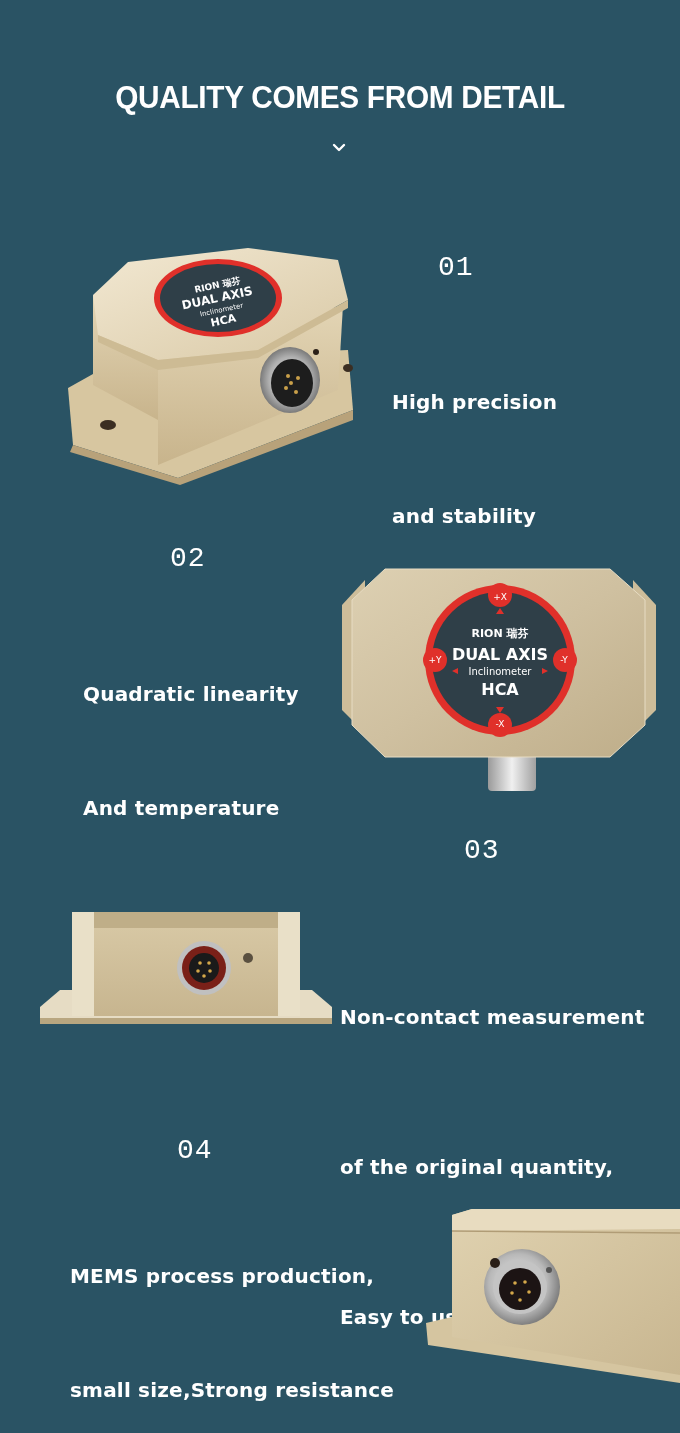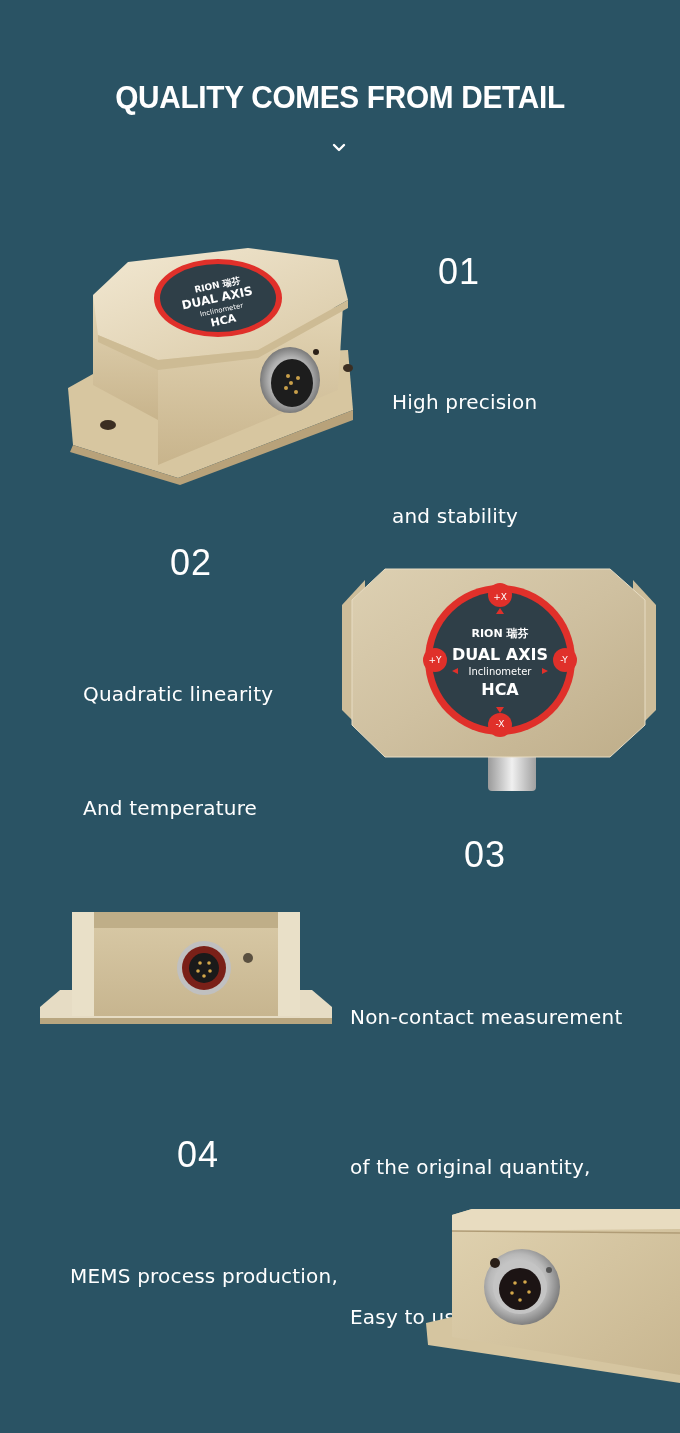--- a/index.html
+++ b/index.html
@@ -10,22 +10,22 @@
     color: #ffffff;
   }
   .abs { position: absolute; }
   .title {
     left: 0; width: 680px; top: 80px; text-align: center;
     font-family: "Liberation Sans", sans-serif; font-weight: bold;
     font-size: 31px; letter-spacing: -0.3px; color: #ffffff;
     transform: scaleX(0.96);
   }
   .chevron { left: 331px; top: 142px; width: 16px; height: 12px; }
-  .num { font-family: Liberation Sans, sans-serif; font-size: 36px; font-weight: 500; letter-spacing: 1px; line-height: 1; }
-  .desc { font-family: "DejaVu Sans", sans-serif; font-size: 20px; font-weight: 400; line-height: 38px; white-space: pre; letter-spacing: 0.2px; }
+  .num { font-family: Liberation Mono, monospace; font-size: 28px; font-weight: 500; letter-spacing: 1px; line-height: 1; }
+  .desc { font-family: "DejaVu Sans", sans-serif; font-size: 20px; font-weight: 700; line-height: 38px; white-space: pre; letter-spacing: 0.2px; }
   .desc3 { line-height: 50px; }
   .line { display: block; }
   .prod { position: absolute; }
 </style>
 </head>
 <body>
 
 <div class="abs title">QUALITY COMES FROM DETAIL</div>
 <svg class="abs chevron" viewBox="0 0 16 12">
   <polyline points="3,3 8,8 13,3" fill="none" stroke="#ffffff" stroke-width="2.4" stroke-linecap="round" stroke-linejoin="round"></polyline>
@@ -127,21 +127,21 @@
   <polygon points="160,148 156,142 164,142" fill="#e0302a"></polygon>
   <text x="160" y="72" font-family="DejaVu Sans, sans-serif" font-size="11" font-weight="bold" fill="#ffffff" text-anchor="middle">RION 瑞芬</text>
   <text x="160" y="95" font-family="DejaVu Sans, sans-serif" font-size="16" font-weight="bold" fill="#ffffff" text-anchor="middle">DUAL AXIS</text>
   <text x="160" y="110" font-family="DejaVu Sans, sans-serif" font-size="10" fill="#ffffff" text-anchor="middle">Inclinometer</text>
   <polygon points="112,106 118,103 118,109" fill="#e0302a"></polygon>
   <polygon points="208,106 202,103 202,109" fill="#e0302a"></polygon>
   <text x="160" y="130" font-family="DejaVu Sans, sans-serif" font-size="16" font-weight="bold" fill="#ffffff" text-anchor="middle">HCA</text>
 </svg>
 
 <div class="abs num" style="left:436px; top:837px;margin-left:28px;">03</div>
-<div class="abs desc desc3" style="left:350px; top:892px;">
+<div class="abs desc desc3" style="left:340px; top:892px;">
   <span class="line">Non-contact measurement</span>
   <span class="line">of the original quantity,</span>
   <span class="line">Easy to use</span>
 </div>
 
 <svg class="prod" style="left:40px; top:910px;" width="292" height="116" viewBox="0 0 292 116">
   <defs>
     <linearGradient id="g3" x1="0" y1="0" x2="0" y2="1">
       <stop offset="0" stop-color="#d9caa7"></stop>
         <stop offset="1" stop-color="#c7b58f"></stop>
@@ -163,20 +163,21 @@
     <circle cx="169" cy="53" r="1.8" fill="#d4a84a"></circle>
   <circle cx="158" cy="61" r="1.8" fill="#d4a84a"></circle>
     <circle cx="170" cy="61" r="1.8" fill="#d4a84a"></circle>
   <circle cx="164" cy="66" r="1.8" fill="#d4a84a"></circle>
   <circle cx="208" cy="48" r="5" fill="#5a5040"></circle>
 </svg>
 
 <div class="abs num" style="left:158px; top:1137px;margin-left:19px;">04</div>
 <div class="abs desc" style="left:70px; top:1181px;">
   <span class="line">MEMS process production,</span>
+  <span class="line">small size,Strong resistance</span>
   
   
   
 </div>
 
 <svg class="prod" style="left:422px; top:1205px;" width="258" height="180" viewBox="0 0 258 180">
   <defs>
     <linearGradient id="g4" x1="0" y1="0" x2="1" y2="1">
       <stop offset="0" stop-color="#e0d2b0"></stop>
         <stop offset="1" stop-color="#c8b690"></stop>

